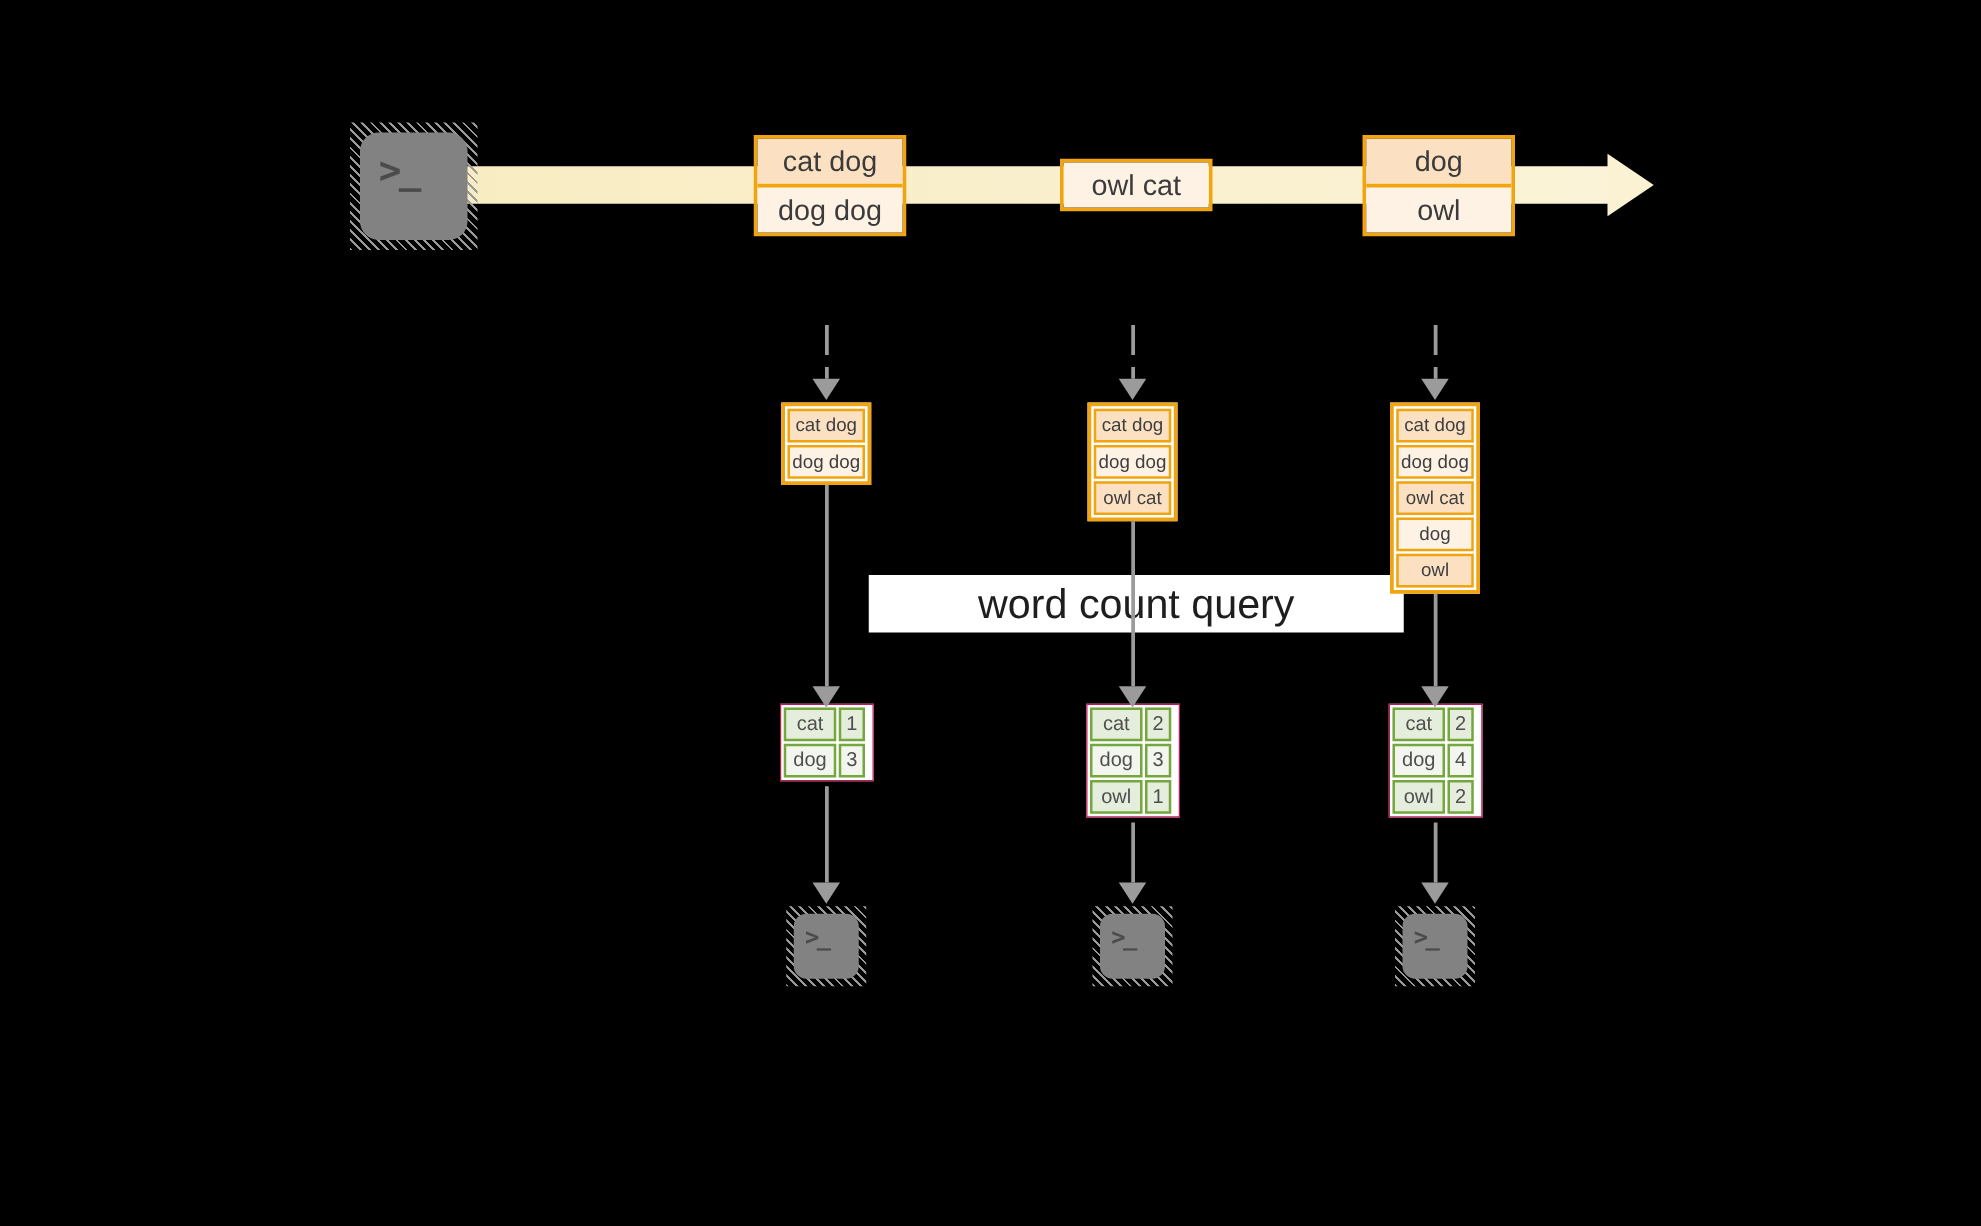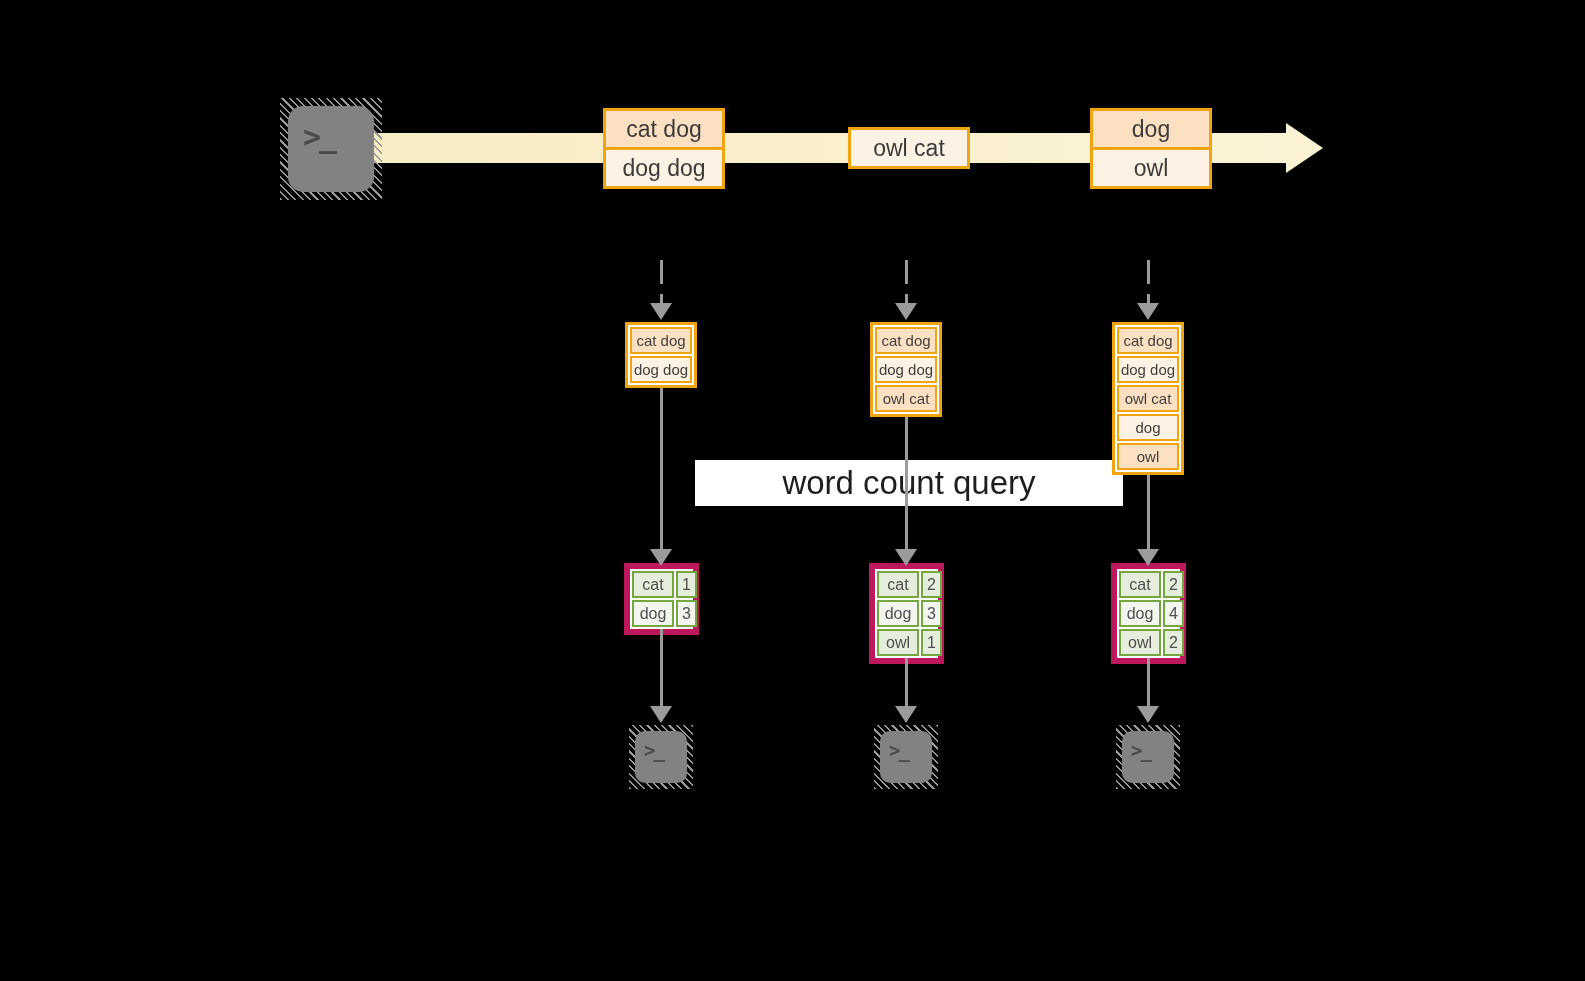--- a/index.html
+++ b/index.html
@@ -28,21 +28,21 @@
   .fill-dark{background:#fbe1c2;}
   .fill-light{background:#fdf2e4;}
 
   
   .sbox{position:absolute;width:72px;border:3px solid #f0a410;background:#fff;padding:2px;
         display:flex;flex-direction:column;gap:2px;z-index:3;box-sizing:border-box;}
   .srow{border:2px solid #f0a410;height:27px;line-height:23px;box-sizing:border-box;
         text-align:center;font-size:15px;color:#3f3f3f;}
 
   
-  .gtable{position:absolute;width:75px;border:6px solid #be185d;background:#fff;padding:2px;
+  .gtable{position:absolute;width:75px;border:1px solid #be185d;background:#fff;padding:2px;
         display:grid;grid-template-columns:42px 21px;gap:2px;z-index:3;box-sizing:border-box;}
   .gcell{border:2px solid #74a83e;height:27px;line-height:23px;box-sizing:border-box;
         text-align:center;font-size:16px;color:#4f4f4f;}
   .g-dark{background:#e5eddc;}
   .g-light{background:#f2f6ee;}
 
   
   .vline{position:absolute;width:3px;background:#9b9b9b;z-index:5;}
   .vdash{position:absolute;width:3px;z-index:5;
         background:repeating-linear-gradient(to bottom,#9b9b9b 0 24px,transparent 24px 34px);}

